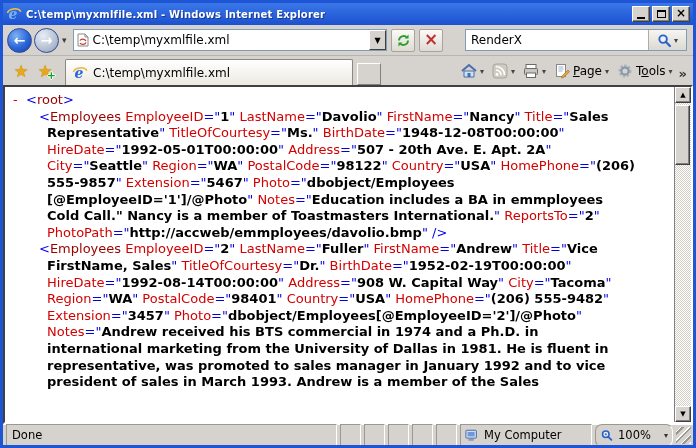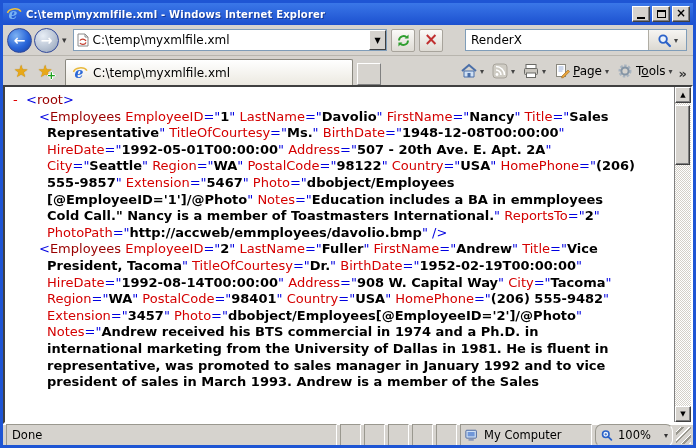--- a/index.html
+++ b/index.html
@@ -243,21 +243,21 @@
         <div class="xline i0"><span class="ex">-</span><span class="mk">  &lt;</span><span class="el">root</span><span class="mk">&gt;</span></div>
         <div class="xline i1"><span class="mk">&lt;</span><span class="el">Employees </span><span class="at">EmployeeID</span><span class="mk">="</span><span class="va">1</span><span class="mk">" </span><span class="at">LastName</span><span class="mk">="</span><span class="va">Davolio</span><span class="mk">" </span><span class="at">FirstName</span><span class="mk">="</span><span class="va">Nancy</span><span class="mk">" </span><span class="at">Title</span><span class="mk">="</span><span class="va">Sales</span></div>
         <div class="xline i2"><span class="va">Representative</span><span class="mk">" </span><span class="at">TitleOfCourtesy</span><span class="mk">="</span><span class="va">Ms.</span><span class="mk">" </span><span class="at">BirthDate</span><span class="mk">="</span><span class="va">1948-12-08T00:00:00</span><span class="mk">"</span></div>
         <div class="xline i2"><span class="at">HireDate</span><span class="mk">="</span><span class="va">1992-05-01T00:00:00</span><span class="mk">" </span><span class="at">Address</span><span class="mk">="</span><span class="va">507 - 20th Ave. E. Apt. 2A</span><span class="mk">"</span></div>
         <div class="xline i2"><span class="at">City</span><span class="mk">="</span><span class="va">Seattle</span><span class="mk">" </span><span class="at">Region</span><span class="mk">="</span><span class="va">WA</span><span class="mk">" </span><span class="at">PostalCode</span><span class="mk">="</span><span class="va">98122</span><span class="mk">" </span><span class="at">Country</span><span class="mk">="</span><span class="va">USA</span><span class="mk">" </span><span class="at">HomePhone</span><span class="mk">="</span><span class="va">(206)</span></div>
         <div class="xline i2"><span class="va">555-9857</span><span class="mk">" </span><span class="at">Extension</span><span class="mk">="</span><span class="va">5467</span><span class="mk">" </span><span class="at">Photo</span><span class="mk">="</span><span class="va">dbobject/Employees</span></div>
         <div class="xline i2"><span class="va">[@EmployeeID='1']/@Photo</span><span class="mk">" </span><span class="at">Notes</span><span class="mk">="</span><span class="va">Education includes a BA in emmployees</span></div>
         <div class="xline i2"><span class="va">Cold Call." Nancy is a member of Toastmasters International.</span><span class="mk">" </span><span class="at">ReportsTo</span><span class="mk">="</span><span class="va">2</span><span class="mk">"</span></div>
         <div class="xline i2"><span class="at">PhotoPath</span><span class="mk">="</span><span class="va">http://accweb/emmployees/davolio.bmp</span><span class="mk">" /&gt;</span></div>
         <div class="xline i1"><span class="mk">&lt;</span><span class="el">Employees </span><span class="at">EmployeeID</span><span class="mk">="</span><span class="va">2</span><span class="mk">" </span><span class="at">LastName</span><span class="mk">="</span><span class="va">Fuller</span><span class="mk">" </span><span class="at">FirstName</span><span class="mk">="</span><span class="va">Andrew</span><span class="mk">" </span><span class="at">Title</span><span class="mk">="</span><span class="va">Vice</span></div>
-        <div class="xline i2"><span class="va">President, Tacoma</span><span class="mk">" </span><span class="at">TitleOfCourtesy</span><span class="mk">="</span><span class="va">Dr.</span><span class="mk">" </span><span class="at">BirthDate</span><span class="mk">="</span><span class="va">1952-02-19T00:00:00</span><span class="mk">"</span></div>
+        <div class="xline i2"><span class="va">FirstName, Sales</span><span class="mk">" </span><span class="at">TitleOfCourtesy</span><span class="mk">="</span><span class="va">Dr.</span><span class="mk">" </span><span class="at">BirthDate</span><span class="mk">="</span><span class="va">1952-02-19T00:00:00</span><span class="mk">"</span></div>
         <div class="xline i2"><span class="at">HireDate</span><span class="mk">="</span><span class="va">1992-08-14T00:00:00</span><span class="mk">" </span><span class="at">Address</span><span class="mk">="</span><span class="va">908 W. Capital Way</span><span class="mk">" </span><span class="at">City</span><span class="mk">="</span><span class="va">Tacoma</span><span class="mk">"</span></div>
         <div class="xline i2"><span class="at">Region</span><span class="mk">="</span><span class="va">WA</span><span class="mk">" </span><span class="at">PostalCode</span><span class="mk">="</span><span class="va">98401</span><span class="mk">" </span><span class="at">Country</span><span class="mk">="</span><span class="va">USA</span><span class="mk">" </span><span class="at">HomePhone</span><span class="mk">="</span><span class="va">(206) 555-9482</span><span class="mk">"</span></div>
         <div class="xline i2"><span class="at">Extension</span><span class="mk">="</span><span class="va">3457</span><span class="mk">" </span><span class="at">Photo</span><span class="mk">="</span><span class="va">dbobject/Employees[@EmployeeID='2']/@Photo</span><span class="mk">"</span></div>
         <div class="xline i2"><span class="at">Notes</span><span class="mk">="</span><span class="va">Andrew received his BTS commercial in 1974 and a Ph.D. in</span></div>
         <div class="xline i2"><span class="va">international marketing from the University of Dallas in 1981. He is fluent in</span></div>
         <div class="xline i2"><span class="va">representative, was promoted to sales manager in January 1992 and to vice</span></div>
         <div class="xline i2"><span class="va">president of sales in March 1993. Andrew is a member of the Sales</span></div>
       </div>
     <div class="scrollbar">
       <div class="sb-btn">

